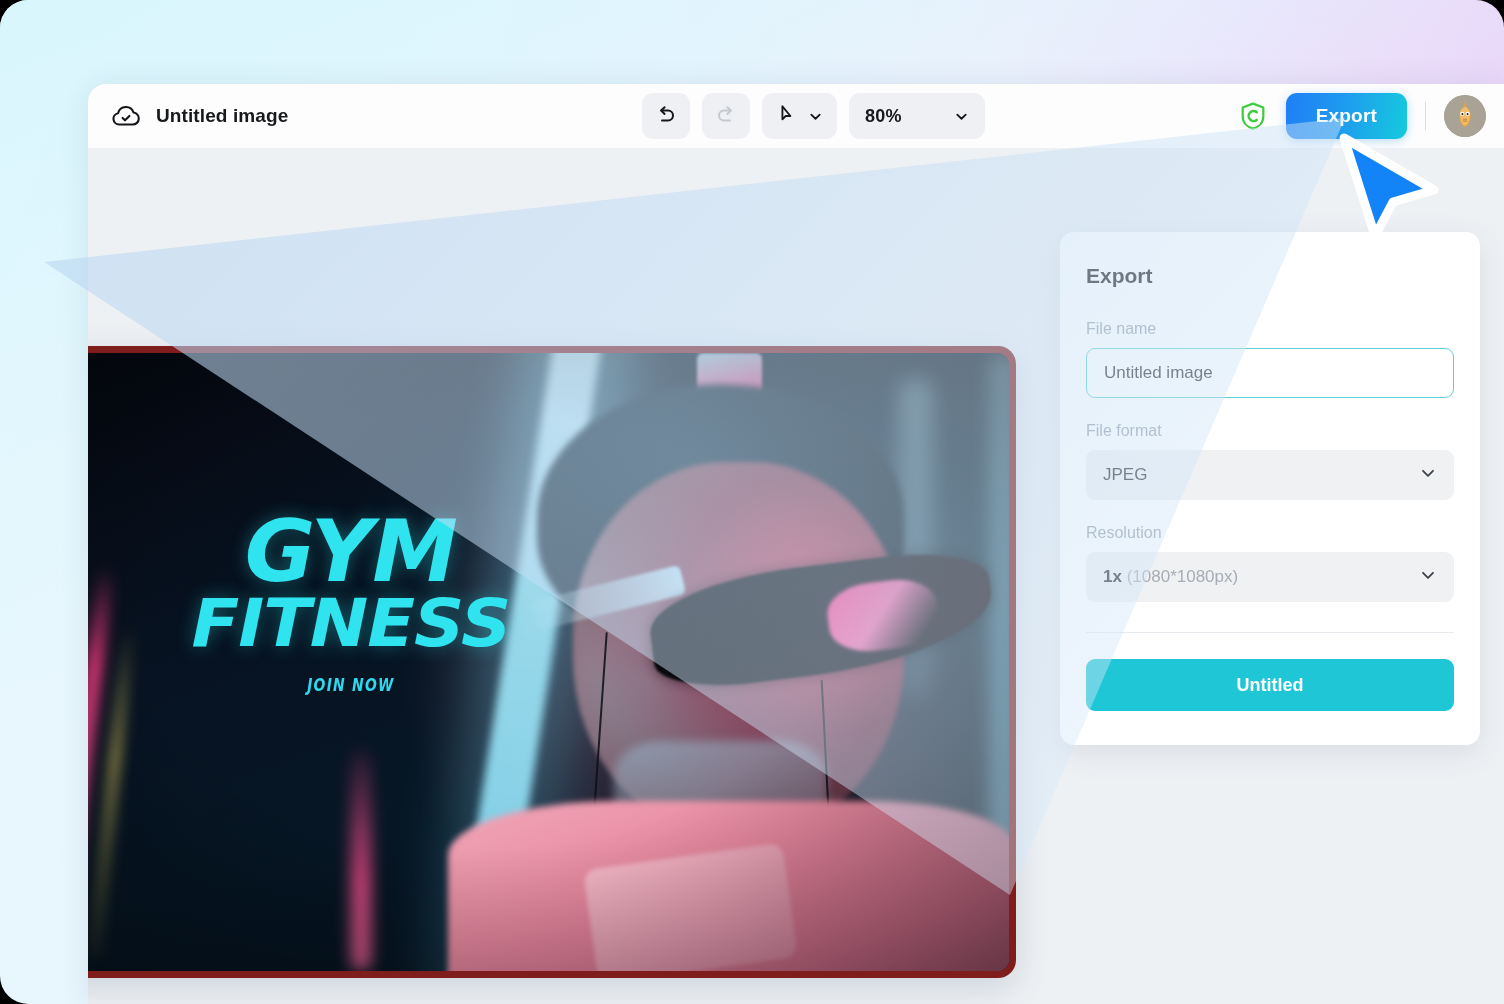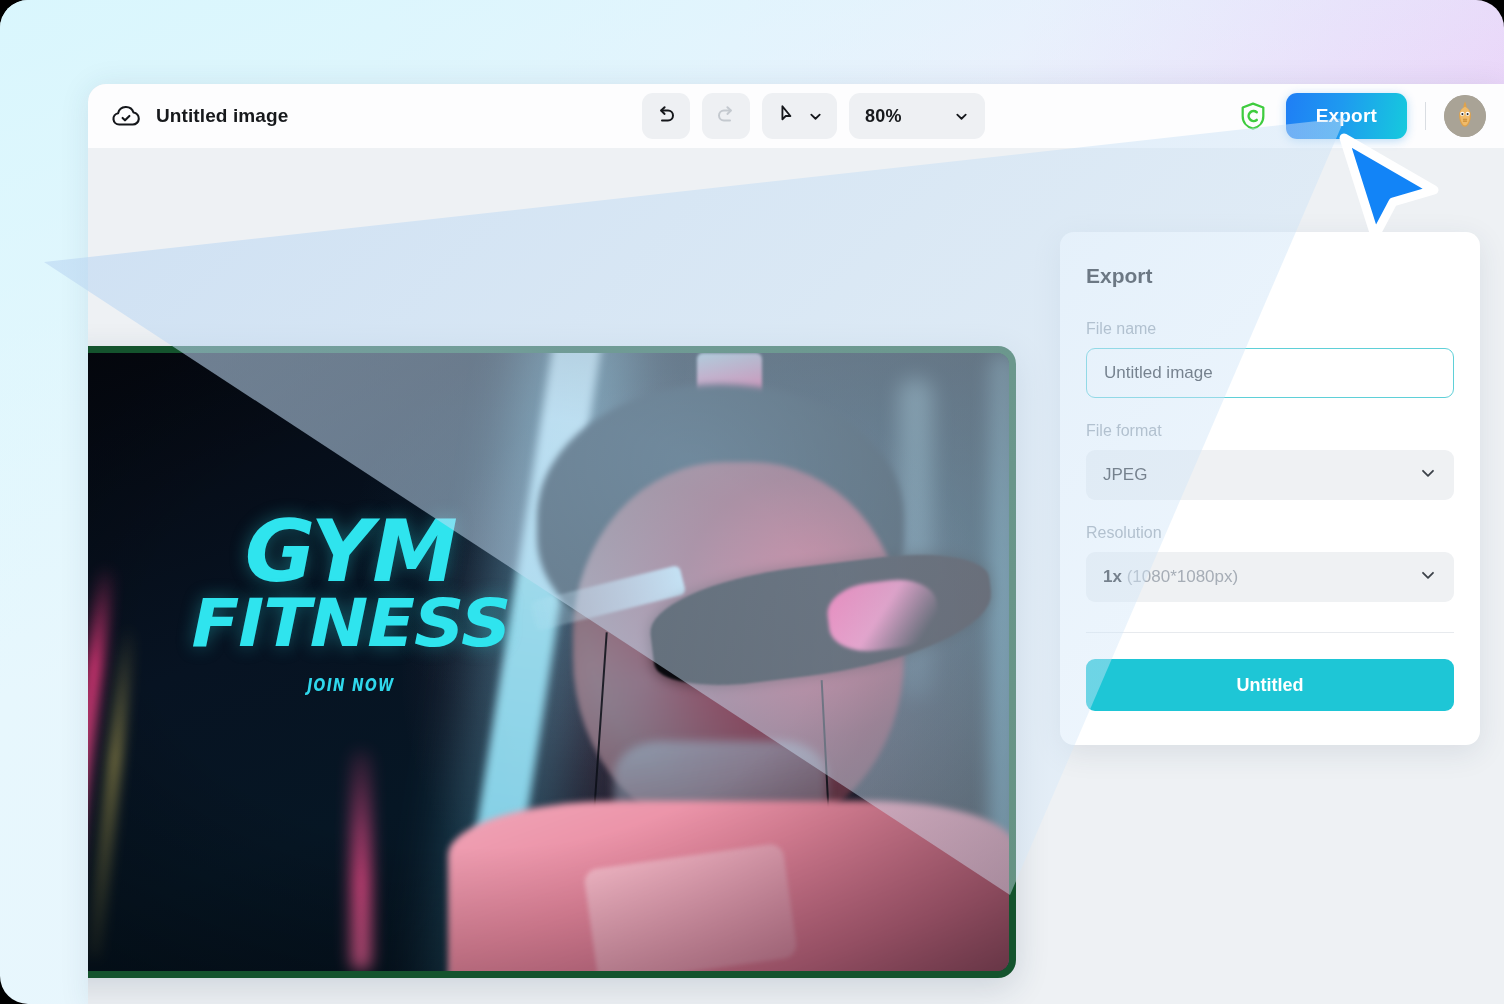--- a/index.html
+++ b/index.html
@@ -166,21 +166,21 @@
     height: 856px;
     background: #eef1f4;
   }
 
   .canvas-card {
     position: absolute;
     left: -40px;
     top: 198px;
     width: 968px;
     height: 632px;
-    background: #14532d;
+    background: #7f1d1d;
     border-radius: 18px;
     padding: 7px;
     box-sizing: border-box;
     box-shadow: 0 10px 34px rgba(33,55,85,.16);
   }
   .canvas-art {
     position: relative;
     width: 100%;
     height: 100%;
     border-radius: 12px;

